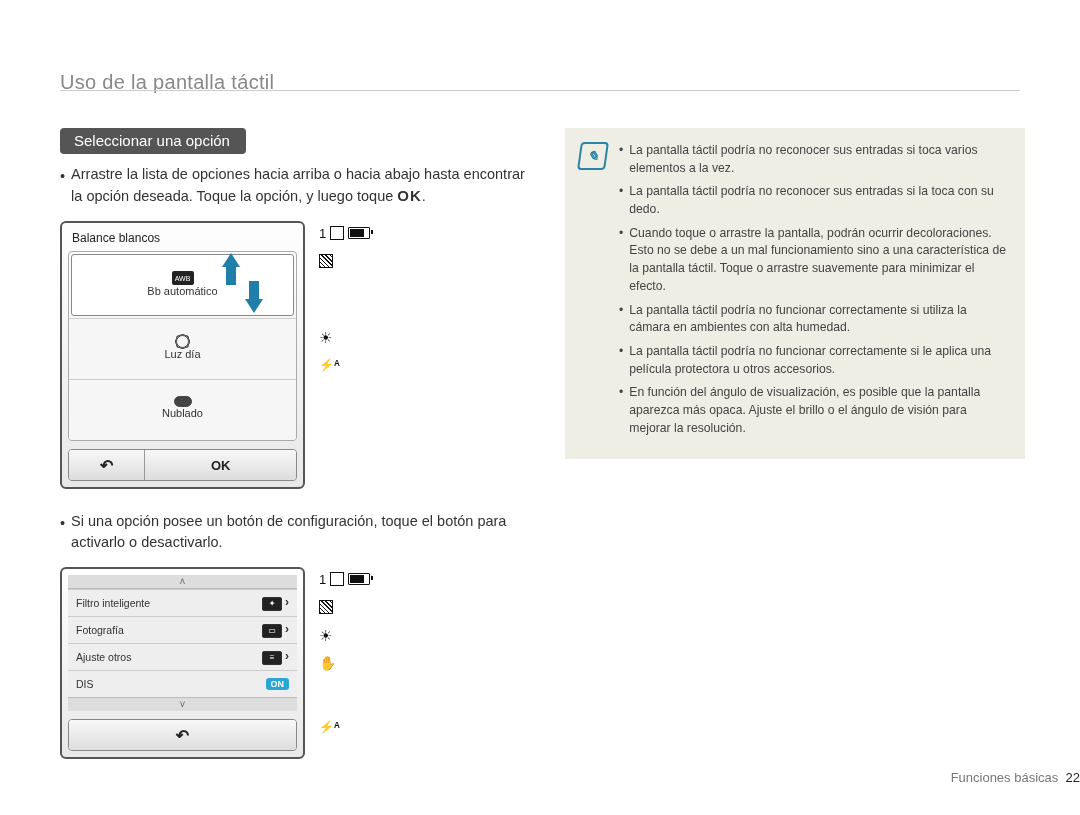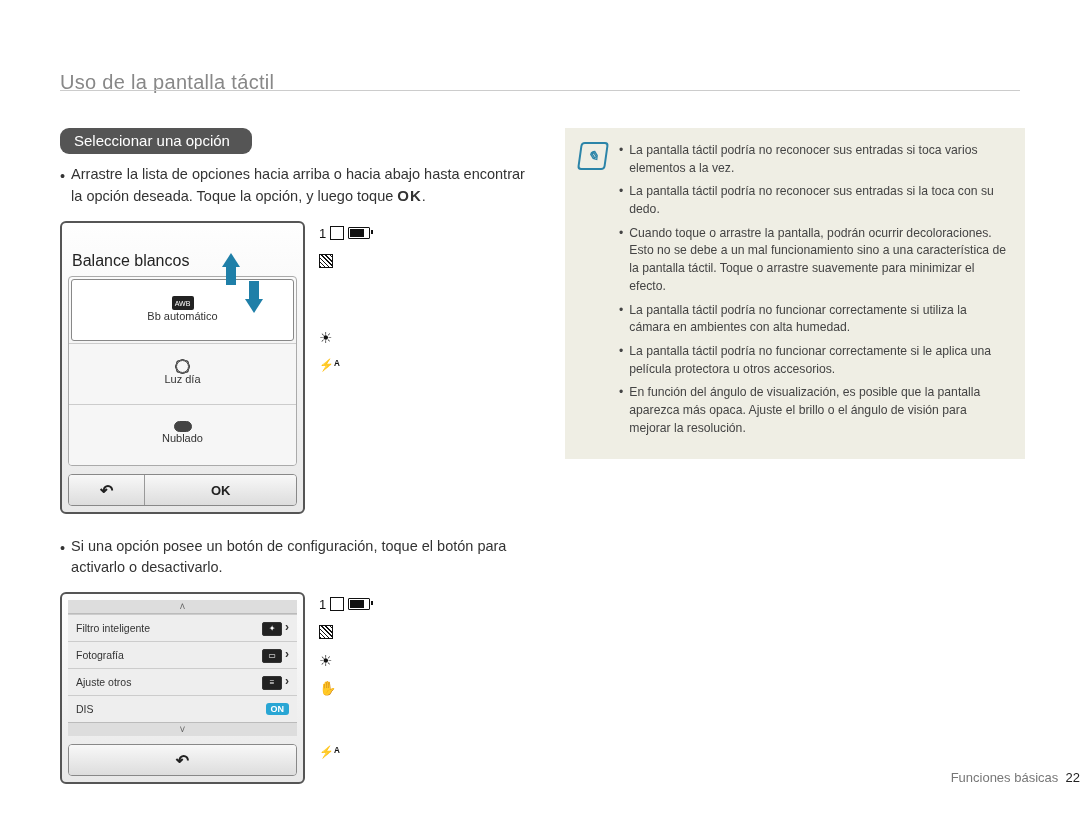--- a/index.html
+++ b/index.html
@@ -36,22 +36,22 @@
   .left-col {
     position: absolute;
     left: 60px;
     top: 128px;
     width: 470px;
   }
   .badge {
     display: inline-block;
     background: #555;
     color: #fff;
-    border-radius: 9px;
-    padding: 4px 22px 5px 14px;
+    border-radius: 4px;
+    padding: 4px 16px 5px 14px;
     font-size: 15px;
   }
   .para {
     font-size: 14.5px;
     color: #333;
     line-height: 1.45;
     margin-top: 10px;
   }
   .bullet-row {
     display: flex;
@@ -76,24 +76,23 @@
   }
   .shot {
     width: 245px;
     background: linear-gradient(#fefefe,#e8e8e8);
     border: 2px solid #555;
     border-radius: 6px;
     padding: 6px;
     box-sizing: border-box;
   }
   .shot-title {
-    font-size: 16px;
+    font-size: 12px;
     color: #222;
     padding: 2px 4px 6px 4px;
-    margin-top: 21px;
   }
   .opt-list {
     border: 1px solid #aaa;
     border-radius: 4px;
     overflow: hidden;
   }
   .opt {
     display: flex;
     align-items: center;
     gap: 0;

